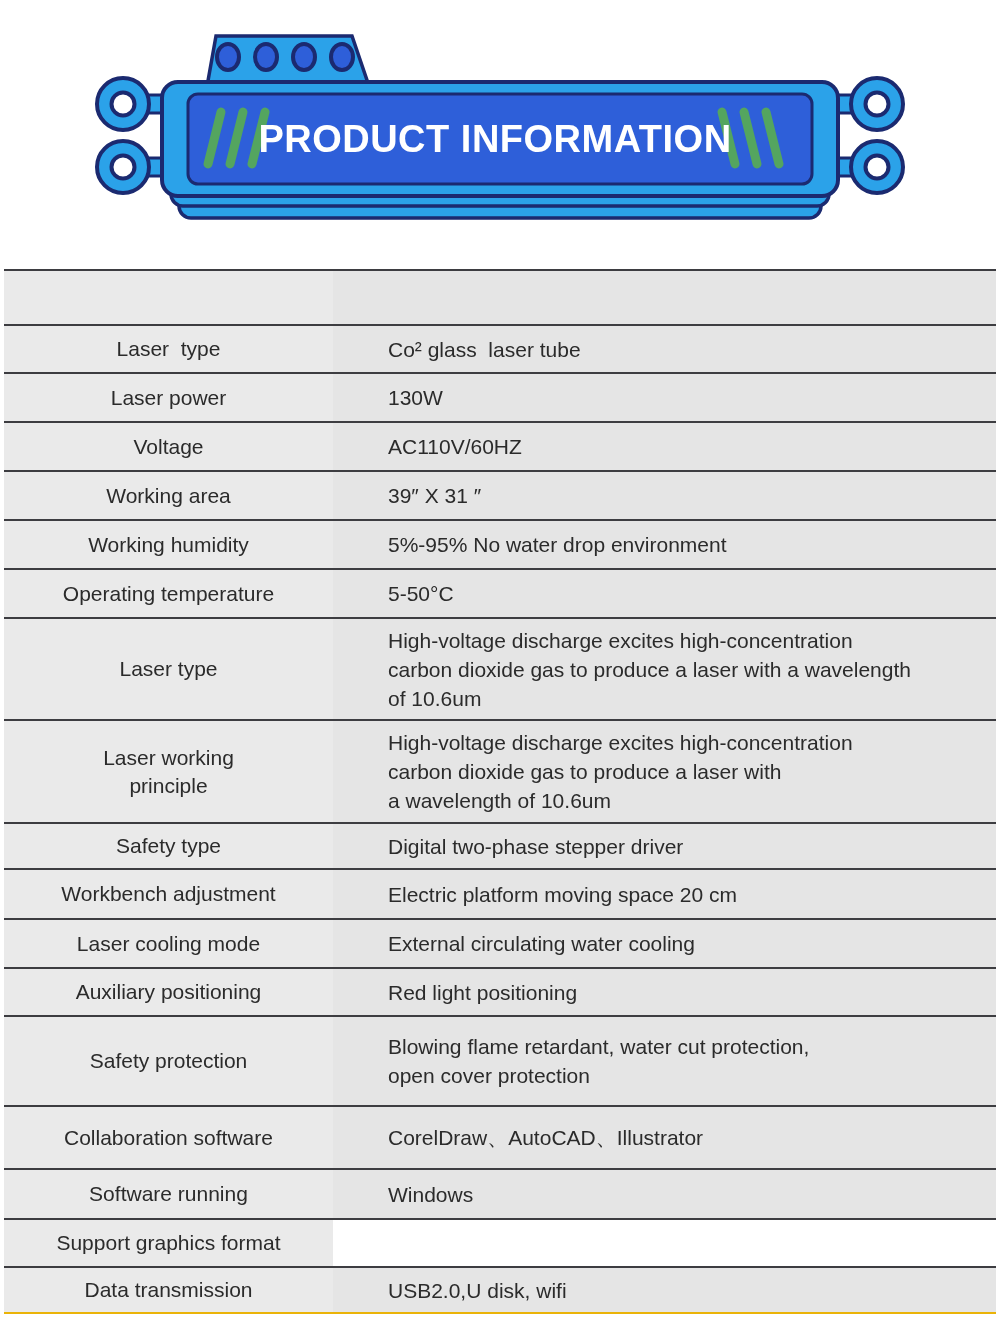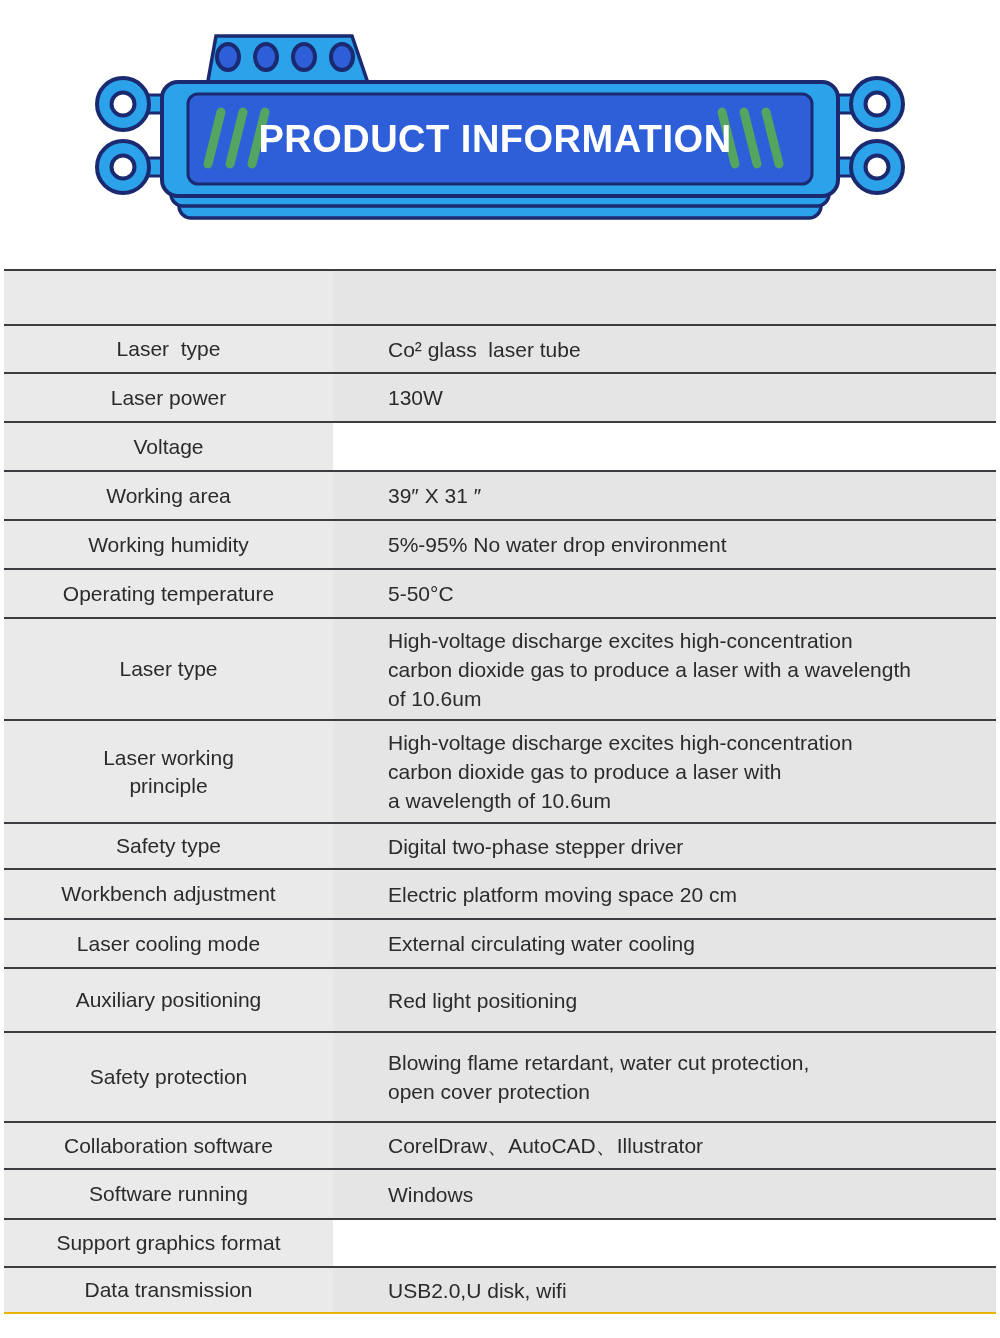--- a/index.html
+++ b/index.html
@@ -92,20 +92,21 @@
   <div class="trow" style="height:48px">
     <div class="cell-label">Laser  type</div>
     <div class="cell-value">Co² glass  laser tube</div>
   </div>
   <div class="trow" style="height:49px">
     <div class="cell-label">Laser power</div>
     <div class="cell-value">130W</div>
   </div>
   <div class="trow" style="height:49px">
     <div class="cell-label">Voltage</div>
+    <div class="cell-value">AC110V/60HZ</div>
   </div>
   <div class="trow" style="height:49px">
     <div class="cell-label">Working area</div>
     <div class="cell-value">39″ X 31 ″</div>
   </div>
   <div class="trow" style="height:49px">
     <div class="cell-label">Working humidity</div>
     <div class="cell-value">5%-95% No water drop environment</div>
   </div>
   <div class="trow" style="height:49px">
@@ -130,30 +131,30 @@
     <div class="cell-value">Digital two-phase stepper driver</div>
   </div>
   <div class="trow" style="height:50px">
     <div class="cell-label">Workbench adjustment</div>
     <div class="cell-value">Electric platform moving space 20 cm</div>
   </div>
   <div class="trow" style="height:49px">
     <div class="cell-label">Laser cooling mode</div>
     <div class="cell-value">External circulating water cooling</div>
   </div>
-  <div class="trow" style="height:64px">
+  <div class="trow" style="height:48px">
     <div class="cell-label">Auxiliary positioning</div>
     <div class="cell-value">Red light positioning</div>
   </div>
   <div class="trow" style="height:90px">
     <div class="cell-label">Safety protection</div>
     <div class="cell-value">Blowing flame retardant, water cut protection,
 open cover protection</div>
   </div>
-  <div class="trow" style="height:47px">
+  <div class="trow" style="height:63px">
     <div class="cell-label">Collaboration software</div>
     <div class="cell-value">CorelDraw、AutoCAD、Illustrator</div>
   </div>
   <div class="trow" style="height:50px">
     <div class="cell-label">Software running</div>
     <div class="cell-value">Windows</div>
   </div>
   <div class="trow" style="height:48px">
     <div class="cell-label">Support graphics format</div>
   </div>

